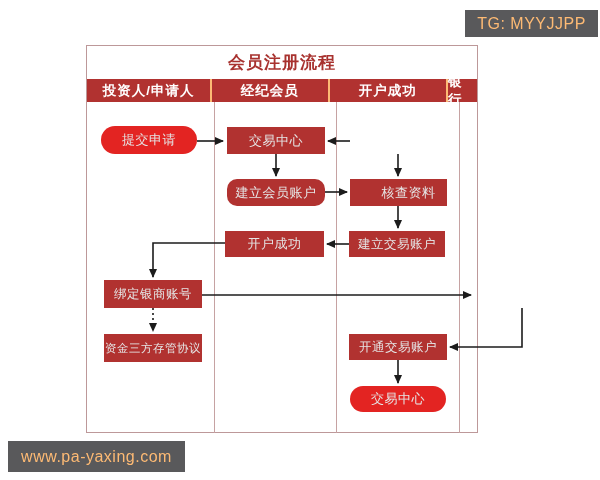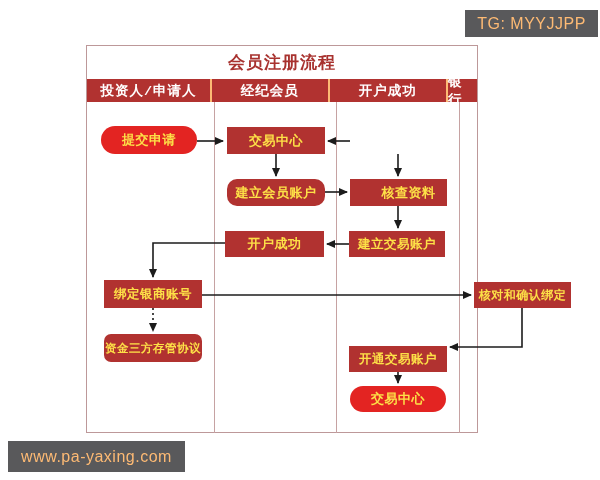--- a/index.html
+++ b/index.html
@@ -29,52 +29,52 @@
     color:#a8322f;font-size:17px;font-weight:bold;letter-spacing:1px;
   }
   .header-row{
     height:23px;display:flex;background:#b13230;
   }
   .header-cell{
     display:flex;align-items:center;justify-content:center;
     color:#fff;font-size:13.5px;font-weight:bold;letter-spacing:1px;
     border-left:2px solid #fdba74;box-sizing:border-box;
   }
-  .header-cell:first-child{border-left:none;font-family:Liberation Mono, monospace;}
+  .header-cell:first-child{border-left:none;}
   .hc1{width:128px;}.hc2{width:122px;}.hc3{width:123px;}.hc4{flex:1;}
 
   
   .flow-body{position:relative;height:331px;}
   .lane-divider{
     position:absolute;top:0;bottom:0;width:1px;background:#c6a2a2;z-index:0;
   }
   .ld1{left:127px;}.ld2{left:249px;}.ld3{left:372px;}
 
   
   .connectors{position:absolute;left:0;top:0;z-index:1;}
 
   
   .node{
-    position:absolute;z-index:2;background:#b13230;color:#fde047;
+    position:absolute;z-index:2;background:#b13230;color:#e5e5e5;
     display:flex;align-items:center;justify-content:center;
-    font-weight:bold;font-size:13px;letter-spacing:0.5px;
+    font-weight:normal;font-size:13px;letter-spacing:0.5px;
     box-sizing:border-box;white-space:nowrap;
   }
   .node.pill{background:#e32422;border-radius:15px;}
   .n-submit      {left:14px; top:24px; width:96px; height:28px;}
   .n-review      {left:140px;top:25px; width:98px; height:27px;}
   .n-supplement  {left:263px;top:25px; width:97px; height:27px;}
   .n-create-member{left:140px;top:77px;width:98px; height:27px;border-radius:10px;}
   .n-verify      {left:263px;top:77px; width:97px; height:27px;padding-left:20px;}
   .n-open-success{left:138px;top:129px;width:99px; height:26px;}
   .n-create-trade{left:262px;top:129px;width:96px; height:26px;font-size:12.5px;}
   .n-bind-bank   {left:17px; top:178px;width:98px; height:28px;font-size:12.5px;}
   .n-confirm-bind{left:387px;top:180px;width:97px; height:26px;font-size:12px;}
-  .n-custody     {left:17px; top:232px;width:98px; height:28px;font-size:11.5px;border-radius:7px;}
-  .n-open-trade  {left:262px;top:244px;width:98px; height:26px;font-size:12.5px;}
+  .n-custody     {left:17px; top:232px;width:98px; height:28px;font-size:11.5px;}
+  .n-open-trade  {left:262px;top:232px;width:98px; height:26px;font-size:12.5px;}
   .n-registered  {left:263px;top:284px;width:96px; height:26px;}
 </style>
 </head>
 <body>
 
 <div class="stage">
 
   <div class="badge badge-tg">
     <span>TG: MYYJJPP</span>
   </div>
@@ -121,19 +121,18 @@
         </g>
       </svg>
 
       <div class="node pill n-submit">提交申请</div>
       <div class="node n-review">交易中心</div>
       <div class="node n-create-member">建立会员账户</div>
       <div class="node n-verify">核查资料</div>
       <div class="node n-open-success">开户成功</div>
       <div class="node n-create-trade">建立交易账户</div>
       <div class="node n-bind-bank">绑定银商账号</div>
-      <div class="node n-confirm-bind">核对和确认绑定</div>
       <div class="node n-custody">资金三方存管协议</div>
       <div class="node n-open-trade">开通交易账户</div>
       <div class="node pill n-registered">交易中心</div>
     </div>
   </div>
 </div>
 
 </body></html>

